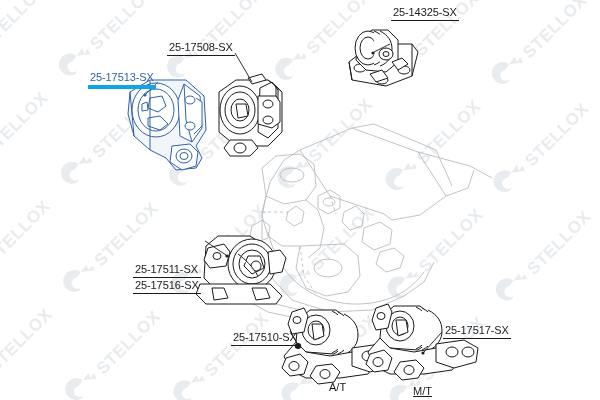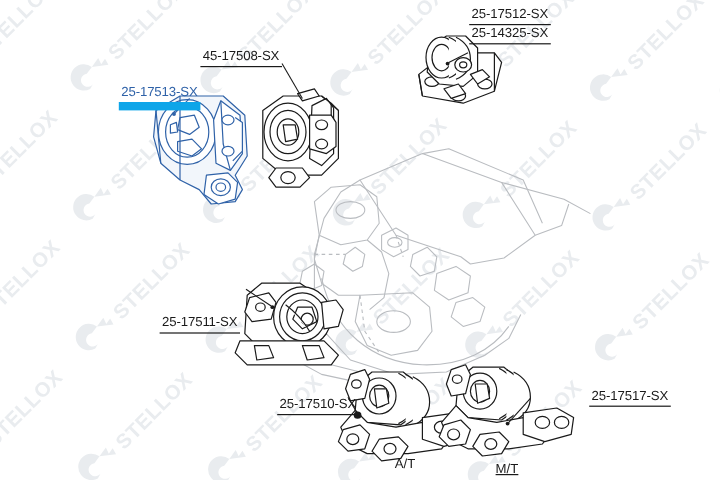--- a/index.html
+++ b/index.html
@@ -36,21 +36,21 @@
     letter-spacing:-0.1px;
   }
   .callout .pn{
     display:block;
     padding:1px 2px 1px 2px;
     border-bottom:1px solid #1a1a1a;
   }
   .callout .pn:last-child{border-bottom:1px solid #1a1a1a;}
   .callout.nounder .pn{border-bottom:none;}
   .callout.hl{color:#2f62a8;}
-  .callout.hl .pn{border-bottom:7px solid #0ea5e9;margin-left:11px;}
+  .callout.hl .pn{border-bottom:4px solid #0ea5e9;}
   .caption{
     position:absolute;
     font-family:"Liberation Sans", sans-serif;
     font-size:11px;
     color:#1a1a1a;
     white-space:nowrap;
   }
 </style>
 </head>
 <body>
@@ -356,36 +356,36 @@
       <path d="M442,332 L424,352" stroke="#1a1a1a"></path>
       <circle cx="423" cy="353" r="1.6" fill="#1a1a1a" stroke="none"></circle>
     </g>
   </svg>
 
   <div class="callout hl" style="left:88px;top:70px;">
     <span class="pn">25-17513-SX</span>
   </div>
 
   <div class="callout" style="left:167px;top:40px;">
-    <span class="pn">45-17508-SX</span>
+    <span class="pn">25-17508-SX</span>
   </div>
 
   <div class="callout" style="left:391px;top:5px;">
-    <span class="pn">25-17512-SX</span>
     <span class="pn">25-14325-SX</span>
   </div>
 
   <div class="callout" style="left:133px;top:226px;margin-top:36px;">
     <span class="pn">25-17511-SX</span>
+    <span class="pn">25-17516-SX</span>
   </div>
 
   <div class="callout" style="left:231px;top:330px;">
     <span class="pn">25-17510-SX</span>
   </div>
 
-  <div class="callout nounder" style="left:443px;top:323px;padding-left:48px;">
+  <div class="callout nounder" style="left:443px;top:323px;">
     <span class="pn" style="border-bottom:1px solid #1a1a1a;">25-17517-SX</span>
   </div>
 
   <div class="caption" style="left:329px;top:381px;text-align:right;">A/T</div>
   <div class="caption" style="left:413px;top:385px;text-decoration:underline;">M/T</div>
 
 </div>
 
 </body></html>

